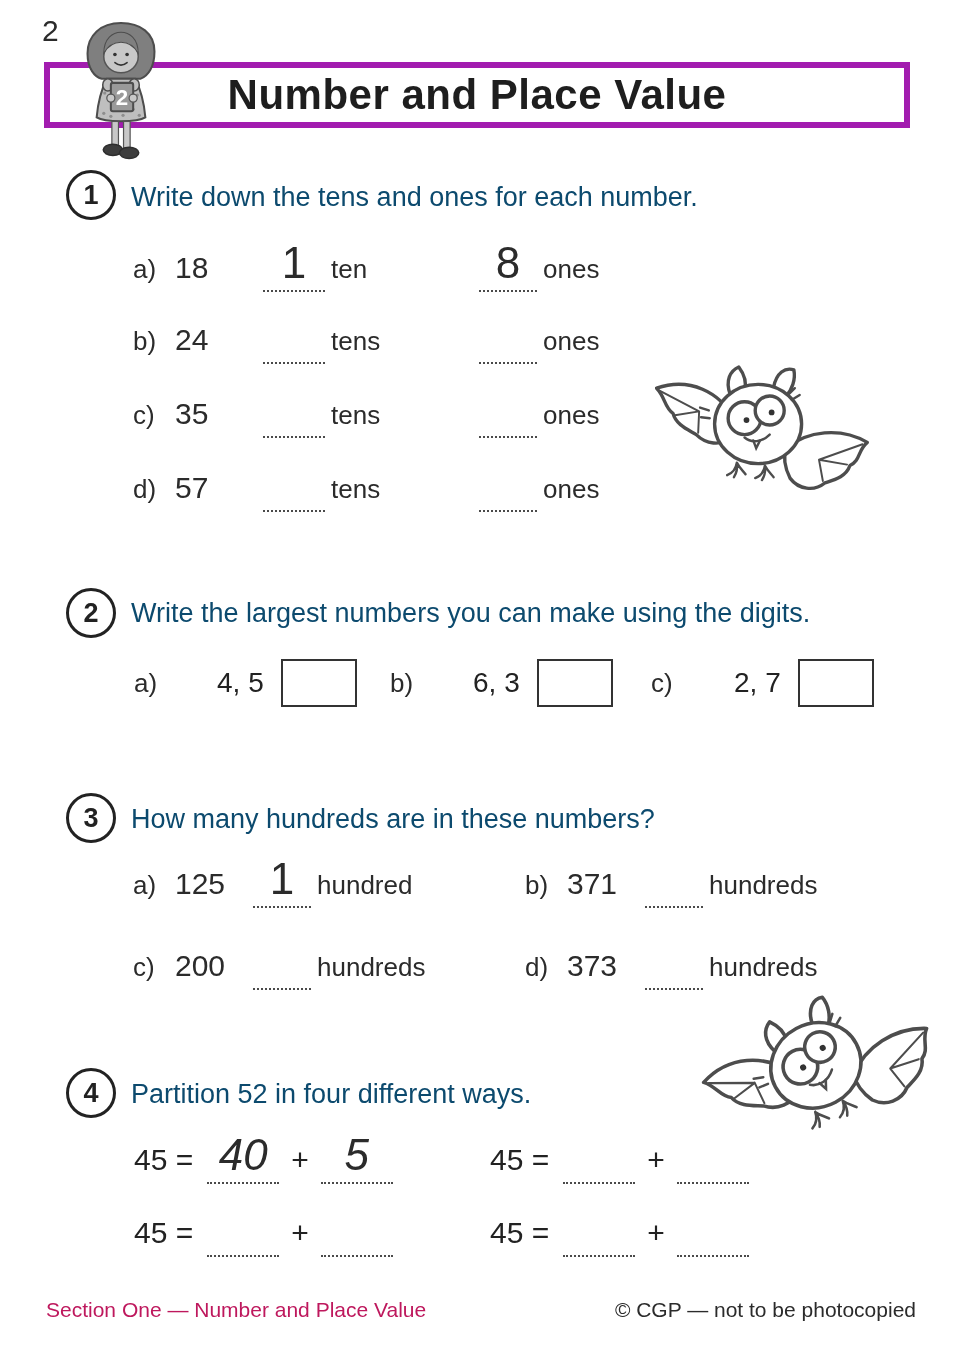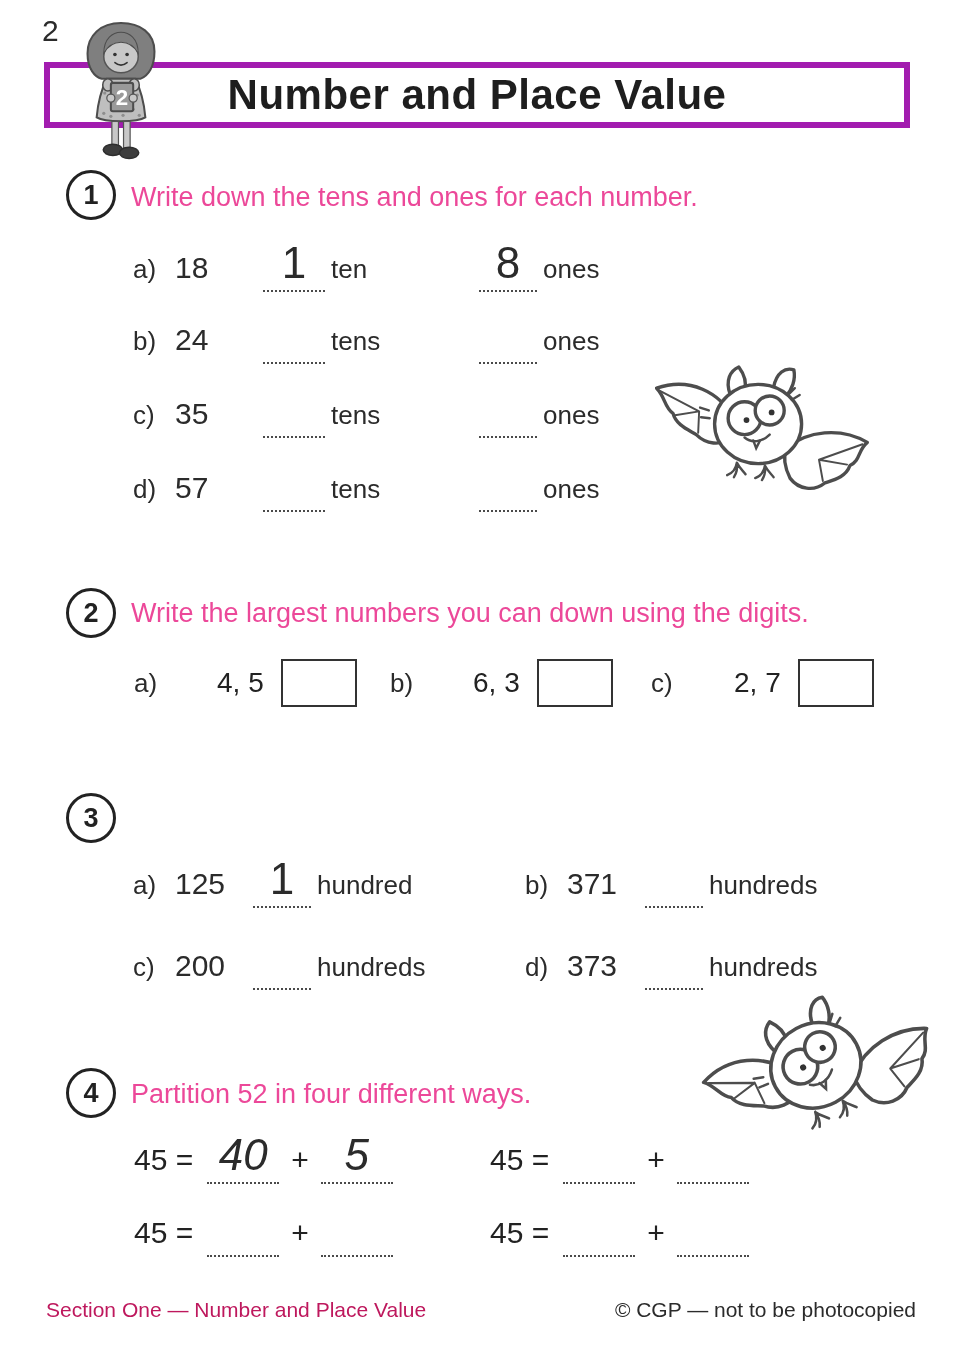--- a/index.html
+++ b/index.html
@@ -15,21 +15,21 @@
     box-sizing:border-box;background:#fff;z-index:1;
   }
   .title{margin:0;font-size:42px;font-weight:bold;letter-spacing:.5px;color:#1e1e1e;}
   .girl{position:absolute;left:70px;top:20px;width:102px;height:142px;z-index:2;}
   .bat{position:absolute;}
   .qcircle{
     position:absolute;width:44px;height:44px;border:3px solid #222;border-radius:50%;
     display:flex;align-items:center;justify-content:center;
     font-weight:bold;font-size:27px;background:#fff;box-sizing:content-box;
   }
-  .prompt{position:absolute;font-size:27px;color:#ec4899;white-space:nowrap;}
+  .prompt{position:absolute;font-size:27px;color:#0c4a6e;white-space:nowrap;}
   .row{position:absolute;display:flex;align-items:baseline;white-space:nowrap;}
   .lbl{font-size:26px;width:42px;display:inline-block;color:#2b2b2b;}
   .num{font-size:30px;width:88px;display:inline-block;color:#2b2b2b;}
   .unit{font-size:26px;margin-left:6px;color:#2b2b2b;}
   .u1{width:148px;display:inline-block;}
   .slot{
     display:inline-block;text-align:center;border-bottom:2.5px dotted #4a4a4a;
     padding-bottom:4px;color:#2b2b2b;
   }
   .slot::after{content:"\200b";}
@@ -150,39 +150,40 @@
       <path d="M103,77 C110,83 121,82 129,74"></path>
       <path d="M112,80 L115,88 L119,80"></path>
       <path d="M66,49 l-9,-3 M67,57 l-9,-1"></path>
       <path d="M148,33 l7,-7 M152,38 l8,-5"></path>
       <path d="M95,103 c-1,7 -5,11 -10,13 M95,103 c1,7 -1,12 -3,15 M95,103 c3,6 7,9 9,12"></path>
       <path d="M124,106 c-1,7 -5,11 -10,13 M124,106 c1,7 -1,12 -3,15 M124,106 c3,6 7,9 9,12"></path>
     </g>
   </svg>
 
   <div class="qcircle" style="left:66px;top:588px">2</div>
-  <div class="prompt" style="left:131px;top:598px">Write the largest numbers you can down using the digits.</div>
+  <div class="prompt" style="left:131px;top:598px">Write the largest numbers you can make using the digits.</div>
 
   <div class="q2item" style="left:134px;top:658px">
     <span class="lbl">a)</span>
     <span class="digits">4, 5</span>
     <span class="ansbox"></span>
   </div>
   <div class="q2item" style="left:390px;top:658px">
     <span class="lbl">b)</span>
     <span class="digits">6, 3</span>
     <span class="ansbox"></span>
   </div>
   <div class="q2item" style="left:651px;top:658px">
     <span class="lbl">c)</span>
     <span class="digits">2, 7</span>
     <span class="ansbox"></span>
   </div>
 
   <div class="qcircle" style="left:66px;top:793px">3</div>
+  <div class="prompt" style="left:131px;top:804px">How many hundreds are in these numbers?</div>
 
   <div class="row" style="left:133px;top:856px">
     <span class="lbl">a)</span>
     <span class="num" style="width:78px">125</span>
     <span class="slot w58 ans">1</span>
     <span class="unit">hundred</span>
   </div>
   <div class="row" style="left:525px;top:856px">
     <span class="lbl">b)</span>
     <span class="num" style="width:78px">371</span>

